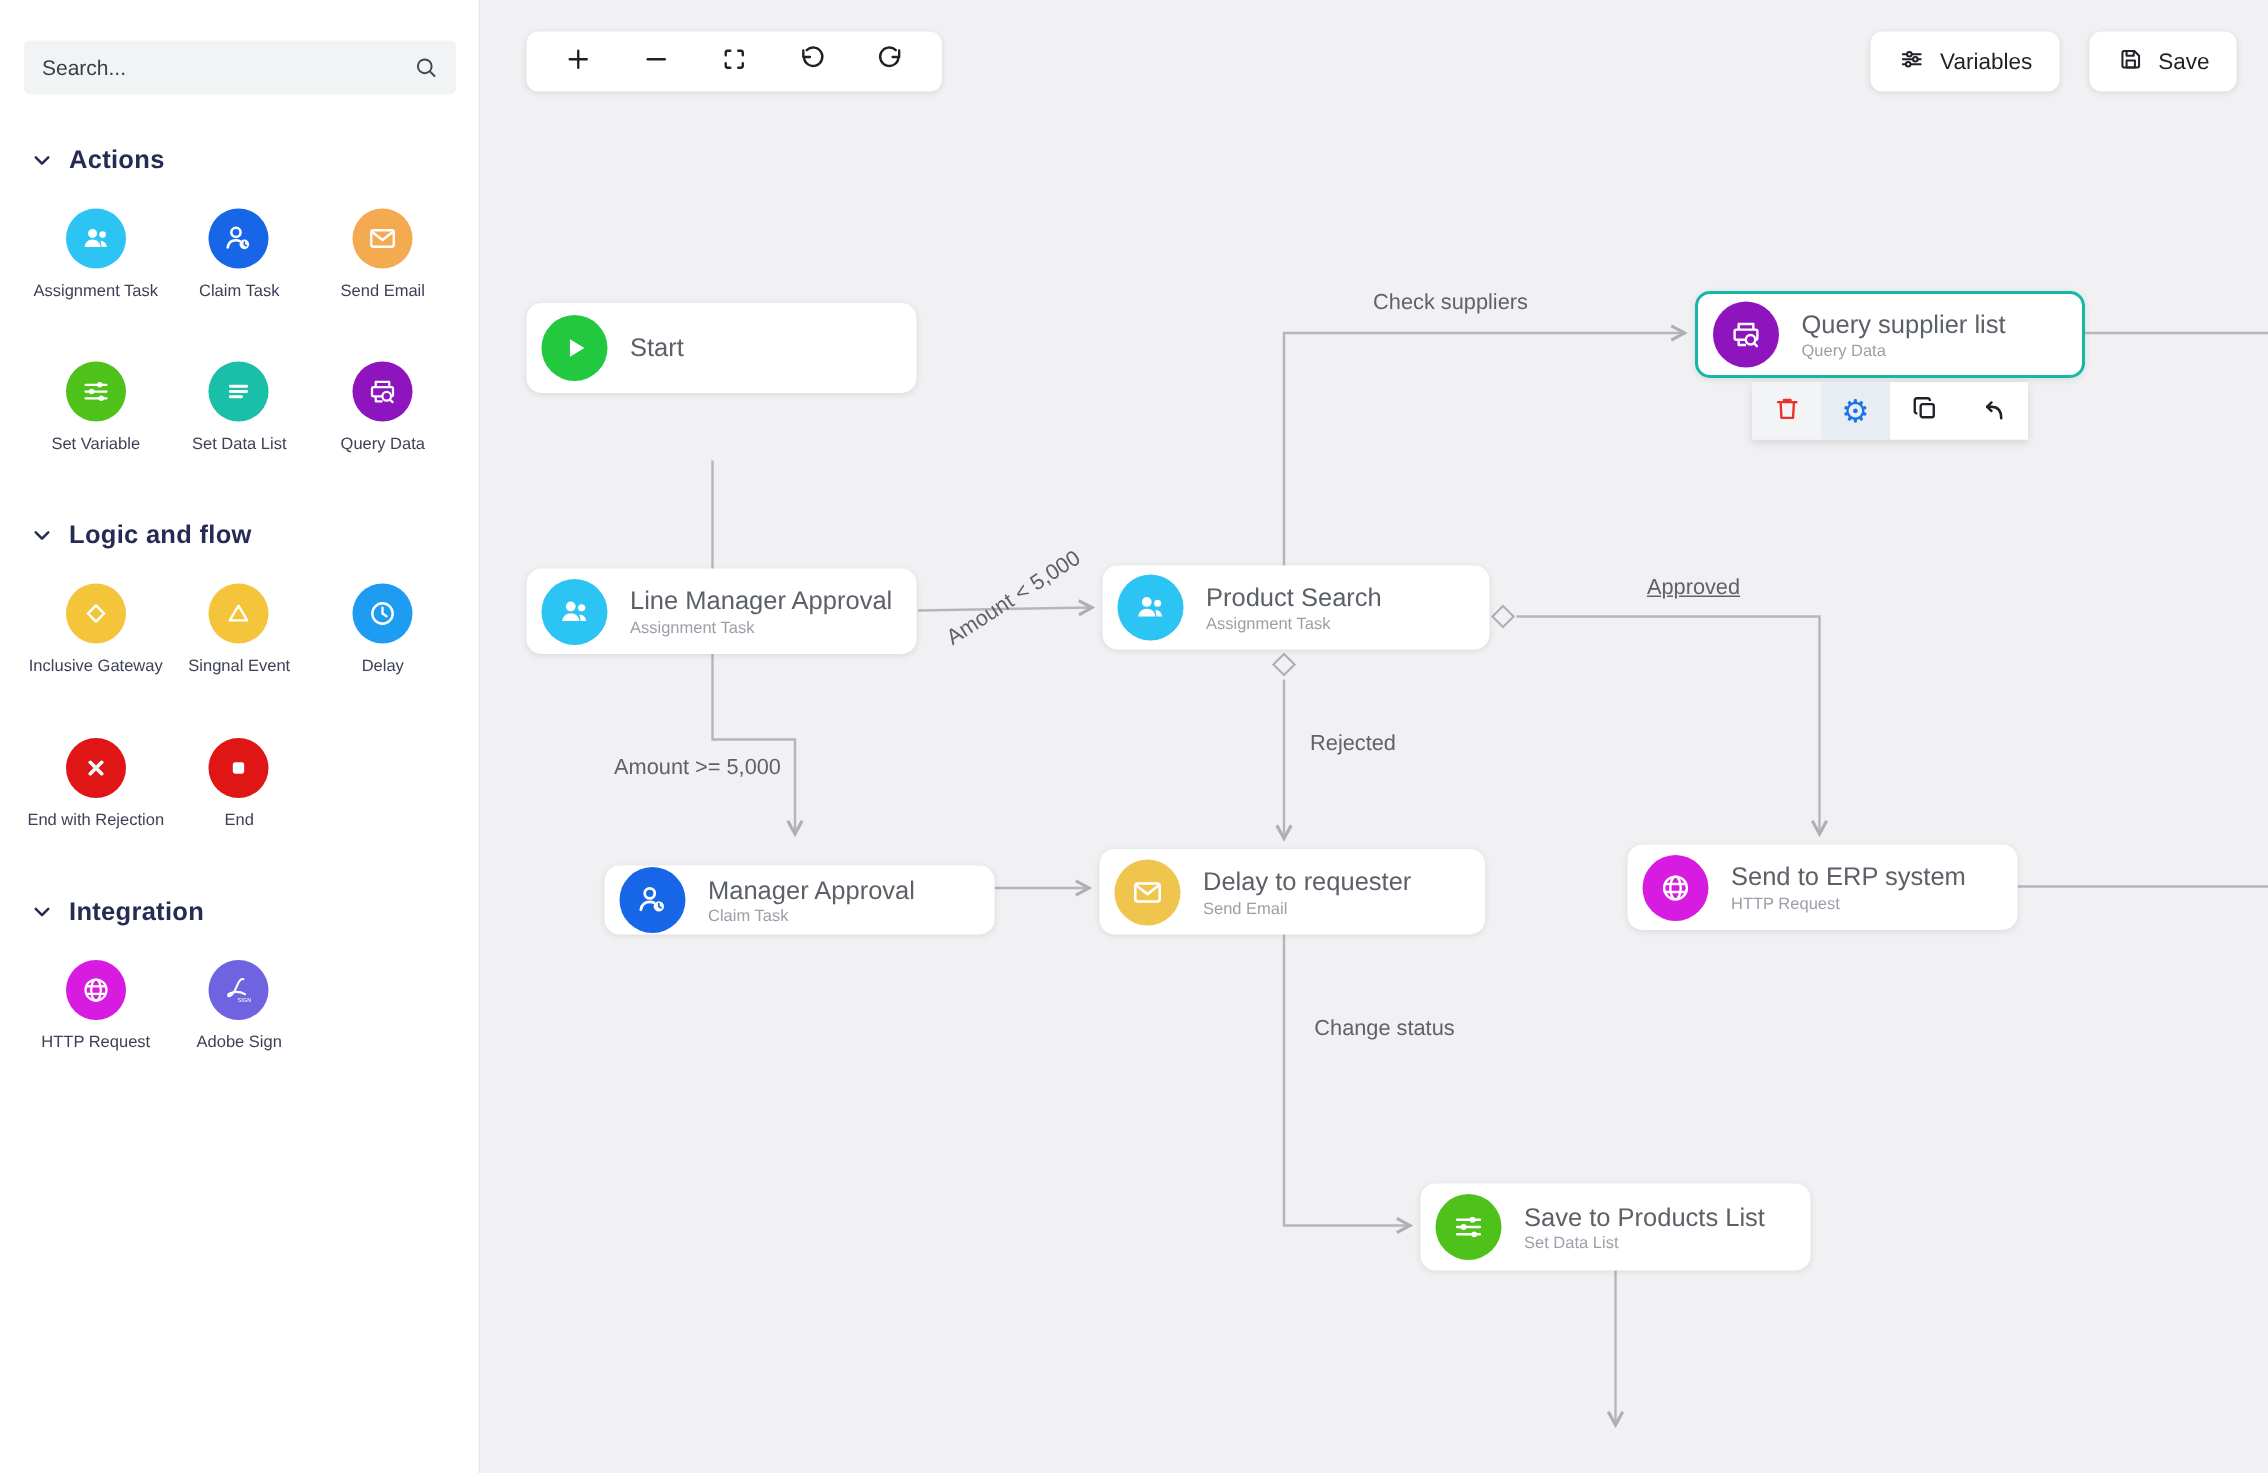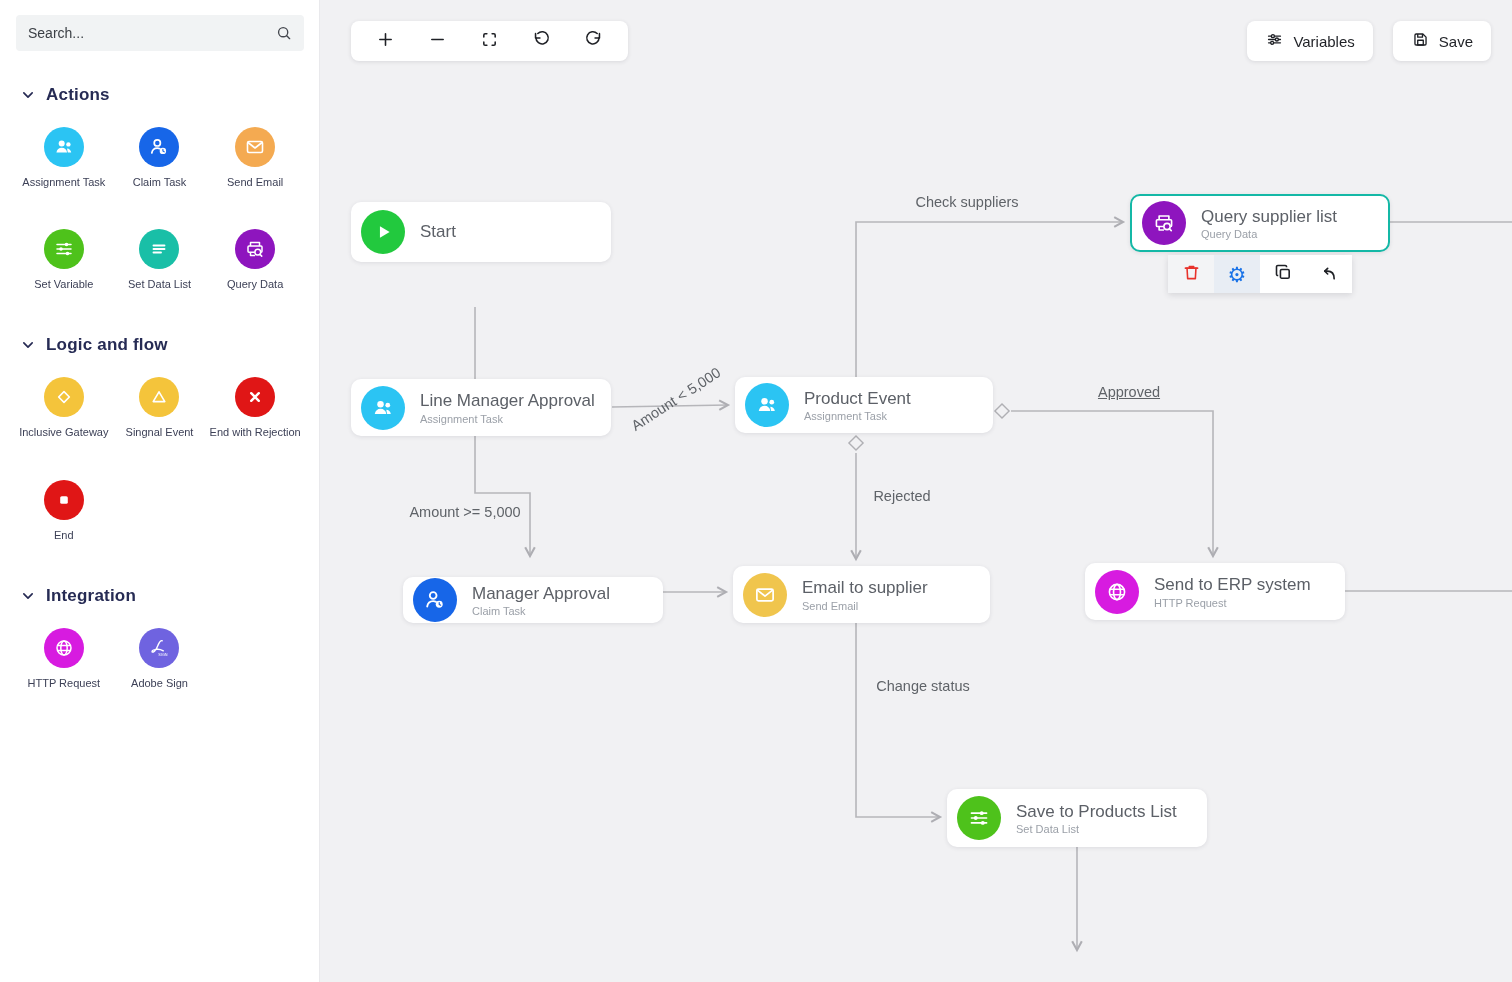--- a/index.html
+++ b/index.html
@@ -2,21 +2,21 @@
 <html><head>
 <meta charset="utf-8">
 <style>
   * { margin:0; padding:0; box-sizing:border-box; }
   html,body { width:1512px; height:982px; overflow:hidden;
     font-family:"Liberation Sans", sans-serif; background:#f1f1f3; }
   .app { display:flex; width:1512px; height:982px; }
 
   
   .sidebar { width:320px; height:100%; background:#ffffff; flex:0 0 320px;
-    border-right:1px solid #e9e9ec; padding:15px 16px 0 16px; }
+    border-right:1px solid #e9e9ec; padding:27px 16px 0 16px; }
   .searchbox { position:relative; width:288px; height:36px; background:#f1f3f4;
     border-radius:4px; display:flex; align-items:center; padding:0 10px 0 12px; }
   .searchbox input { border:none; outline:none; background:transparent; flex:1;
     font-size:14px; color:#2d3038; font-family:inherit; }
   .searchbox input::placeholder { color:#3c4046; opacity:1; }
   .searchbox .sicon { width:20px; height:20px; flex:0 0 20px; }
   .section-header { display:flex; align-items:center; gap:8px; margin:34px 0 6px 2px; }
   .section-header .chev { width:20px; height:20px; }
   .section-title { font-size:17px; font-weight:600; color:#262b54; letter-spacing:.2px; }
   .palette { display:grid; grid-template-columns:1fr 1fr 1fr; row-gap:40px; margin-top:22px; }
@@ -167,20 +167,29 @@
           </span>
         <span class="pal-label">Inclusive Gateway</span>
       </div>
       <div class="pal-item">
         <span class="pal-circle" style="background: rgb(244, 196, 59);">
             <svg viewBox="0 0 24 24" fill="none" stroke="#fff" stroke-width="1.6" stroke-linejoin="round">
               <path d="M12 6.8L17.8 16.6H6.2Z"></path>
             </svg>
           </span>
         <span class="pal-label">Singnal Event</span>
+      </div>
+      <div class="pal-item">
+        <span class="pal-circle" style="background: rgb(30, 156, 242);">
+            <svg viewBox="0 0 24 24" fill="none" stroke="#fff" stroke-width="1.6" stroke-linecap="round">
+              <circle cx="12" cy="12" r="6.8"></circle>
+              <path d="M12 8.2V12l2.7 1.8"></path>
+            </svg>
+          </span>
+        <span class="pal-label">Delay</span>
       </div>
       <div class="pal-item">
         <span class="pal-circle" style="background: rgb(224, 22, 22);">
             <svg viewBox="0 0 24 24" stroke="#fff" stroke-width="2.4" stroke-linecap="round">
               <path d="M8.2 8.2l7.6 7.6M15.8 8.2l-7.6 7.6"></path>
             </svg>
           </span>
         <span class="pal-label">End with Rejection</span>
       </div>
       <div class="pal-item">
@@ -334,21 +343,21 @@
     <div class="node" style="left:415px; top:377px; width:258px; height:56px;">
       <span class="node-circle" style="background: rgb(43, 196, 243);">
           <svg viewBox="0 0 24 24">
             <circle cx="9.7" cy="8.6" r="3" fill="#fff"></circle>
             <path d="M4.4 17.6c.4-3.1 2.6-4.9 5.3-4.9 2.8 0 5 1.8 5.4 4.9z" fill="#fff"></path>
             <circle cx="16.4" cy="9.4" r="2.2" fill="#fff"></circle>
             <path d="M15 13.5c2.2.1 3.9 1.6 4.2 4.1h-3.4z" fill="#fff"></path>
           </svg>
         </span>
       <div>
-        <div class="node-title">Product Event</div>
+        <div class="node-title">Product Search</div>
         <div class="node-sub">Assignment Task</div>
       </div>
     </div>
 
     <div class="node selected" style="left:810px; top:194px; width:260px; height:58px;">
       <span class="node-circle" style="background: rgb(142, 21, 190);">
           <svg viewBox="0 0 24 24" fill="none" stroke="#fff" stroke-width="1.5" stroke-linejoin="round">
             <path d="M7.5 9V5.5h9V9"></path>
             <rect x="5" y="9" width="14" height="6.2" rx="1"></rect>
             <path d="M7.5 15.2v3.3h4.5"></path>
@@ -378,21 +387,21 @@
     </div>
 
     <div class="node" style="left:413px; top:566px; width:257px; height:57px;">
       <span class="node-circle" style="background: rgb(240, 197, 77);">
           <svg viewBox="0 0 24 24" fill="none" stroke="#fff" stroke-width="1.6" stroke-linejoin="round">
             <rect x="4.5" y="6.5" width="15" height="11" rx="1.5"></rect>
             <path d="M5 7.5l7 5.5 7-5.5"></path>
           </svg>
         </span>
       <div>
-        <div class="node-title">Email to supplier</div>
+        <div class="node-title">Delay to requester</div>
         <div class="node-sub">Send Email</div>
       </div>
     </div>
 
     <div class="node" style="left:765px; top:563px; width:260px; height:57px;">
       <span class="node-circle" style="background: rgb(215, 27, 224);">
           <svg viewBox="0 0 24 24" fill="none" stroke="#fff" stroke-width="1.5">
             <circle cx="12" cy="12" r="7"></circle>
             <ellipse cx="12" cy="12" rx="3.2" ry="7"></ellipse>
             <path d="M5.4 9.5h13.2M5.4 14.5h13.2"></path>

